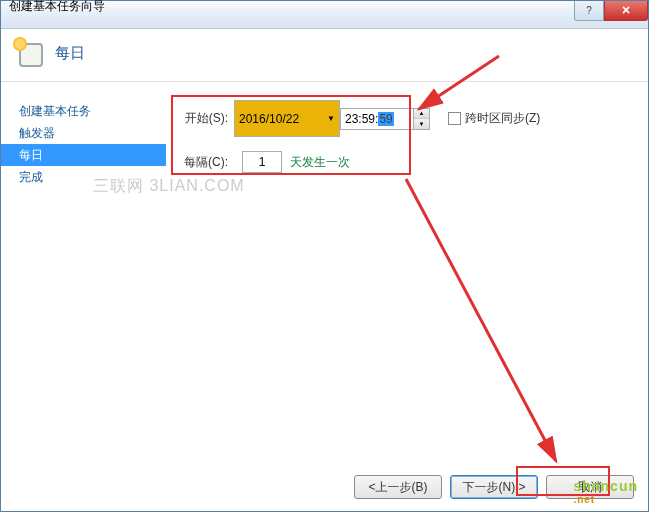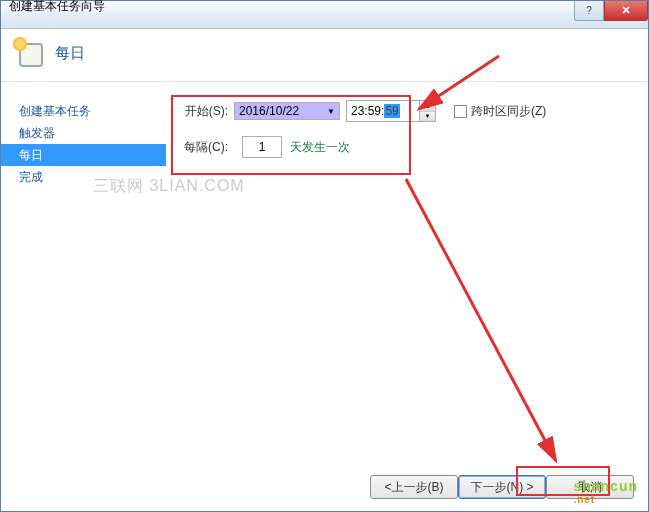--- a/index.html
+++ b/index.html
@@ -20,40 +20,40 @@
 .header-title { font-size: 15px; color: #1a5a99; }
 
 .body { display: flex; height: 402px; }
 .sidebar { width: 165px; padding: 18px 0 0 16px; }
 .side-item { height: 22px; line-height: 22px; color: #1a5a99; cursor: pointer; padding-left: 2px; }
 .side-item.active { background: #3399ff; color: #fff; margin-left: -16px; padding-left: 18px; width: 165px; }
 
 .content { flex: 1; padding: 18px 28px 0 12px; position: relative; }
 .row { display: flex; align-items: center; margin-bottom: 14px; }
 .label { width: 50px; text-align: right; margin-right: 6px; color: #333; }
-.date-input { width: 106px; height: 18px; border: 1px solid #abadb3; background: #c4b5fd; padding: 0 4px; display: flex; align-items: center; justify-content: space-between; }
+.date-input { width: 106px; height: 37px; border: 1px solid #abadb3; background: #eab308; padding: 0 4px; display: flex; align-items: center; justify-content: space-between; }
 .dropdown-arrow { font-size: 8px; color: #000; }
-.time-input { width: 74px; height: 22px; border: 1px solid #abadb3; background: #fff; padding: 0 2px 0 4px; margin-left: 6px; display: flex; align-items: center; position: relative; }
+.time-input { width: 74px; height: 22px; border: 1px solid #abadb3; background: #fff; padding: 0 2px 0 4px; margin-left: 0; display: flex; align-items: center; position: relative; }
 .time-sel { background: #3399ff; color: #404040; padding: 0 1px; }
 .spinner { width: 16px; height: 22px; border: 1px solid #abadb3; border-left: none; display: flex; flex-direction: column; }
 .spin-btn { flex: 1; background: linear-gradient(#f4f4f4,#ddd); font-size: 6px; display: flex; align-items: center; justify-content: center; border-bottom: 1px solid #ccc; }
 .spin-btn:last-child { border-bottom: none; }
 .checkbox { width: 13px; height: 13px; border: 1px solid #8a8a8a; background: #fff; margin: 0 4px 0 18px; }
 .chk-label { color: #333; }
 .num-input { width: 40px; height: 22px; border: 1px solid #abadb3; background: #fff; text-align: center; line-height: 20px; margin: 0 8px; }
 .suffix { color: #15803d; }
 
 .highlight-box { position: absolute; border: 2px solid #e03030; pointer-events: none; }
 .hl1 { left: 170px; top: 94px; width: 240px; height: 80px; }
 
 .watermark { position: absolute; left: 92px; top: 175px; color: #ccc; font-size: 16px; letter-spacing: 1px; pointer-events: none; }
 .watermark2 { position: absolute; right: 10px; bottom: 6px; color: #9c3; font-size: 14px; font-weight: bold; letter-spacing: 1px; pointer-events: none; }
 .watermark2 .net { color: #d80; font-size: 10px; display: block; text-align: left; }
 
-.footer { position: absolute; bottom: 12px; right: 14px; display: flex; }
+.footer { position: absolute; bottom: 12px; right: 14px; display: flex; gap: 8px; }
 .btn { min-width: 88px; height: 24px; border: 1px solid #8a8a8a; background: linear-gradient(#f6f6f6,#e4e4e4); border-radius: 3px; display: flex; align-items: center; justify-content: center; color: #333; cursor: pointer; }
 .btn.focus { border: 1px solid #3c7fb1; box-shadow: 0 0 0 1px #7eb4ea inset; }
 
 .arrow-svg { position: absolute; pointer-events: none; }
 </style>
 </head>
 <body>
 
 <div class="window">
   <div class="titlebar">

